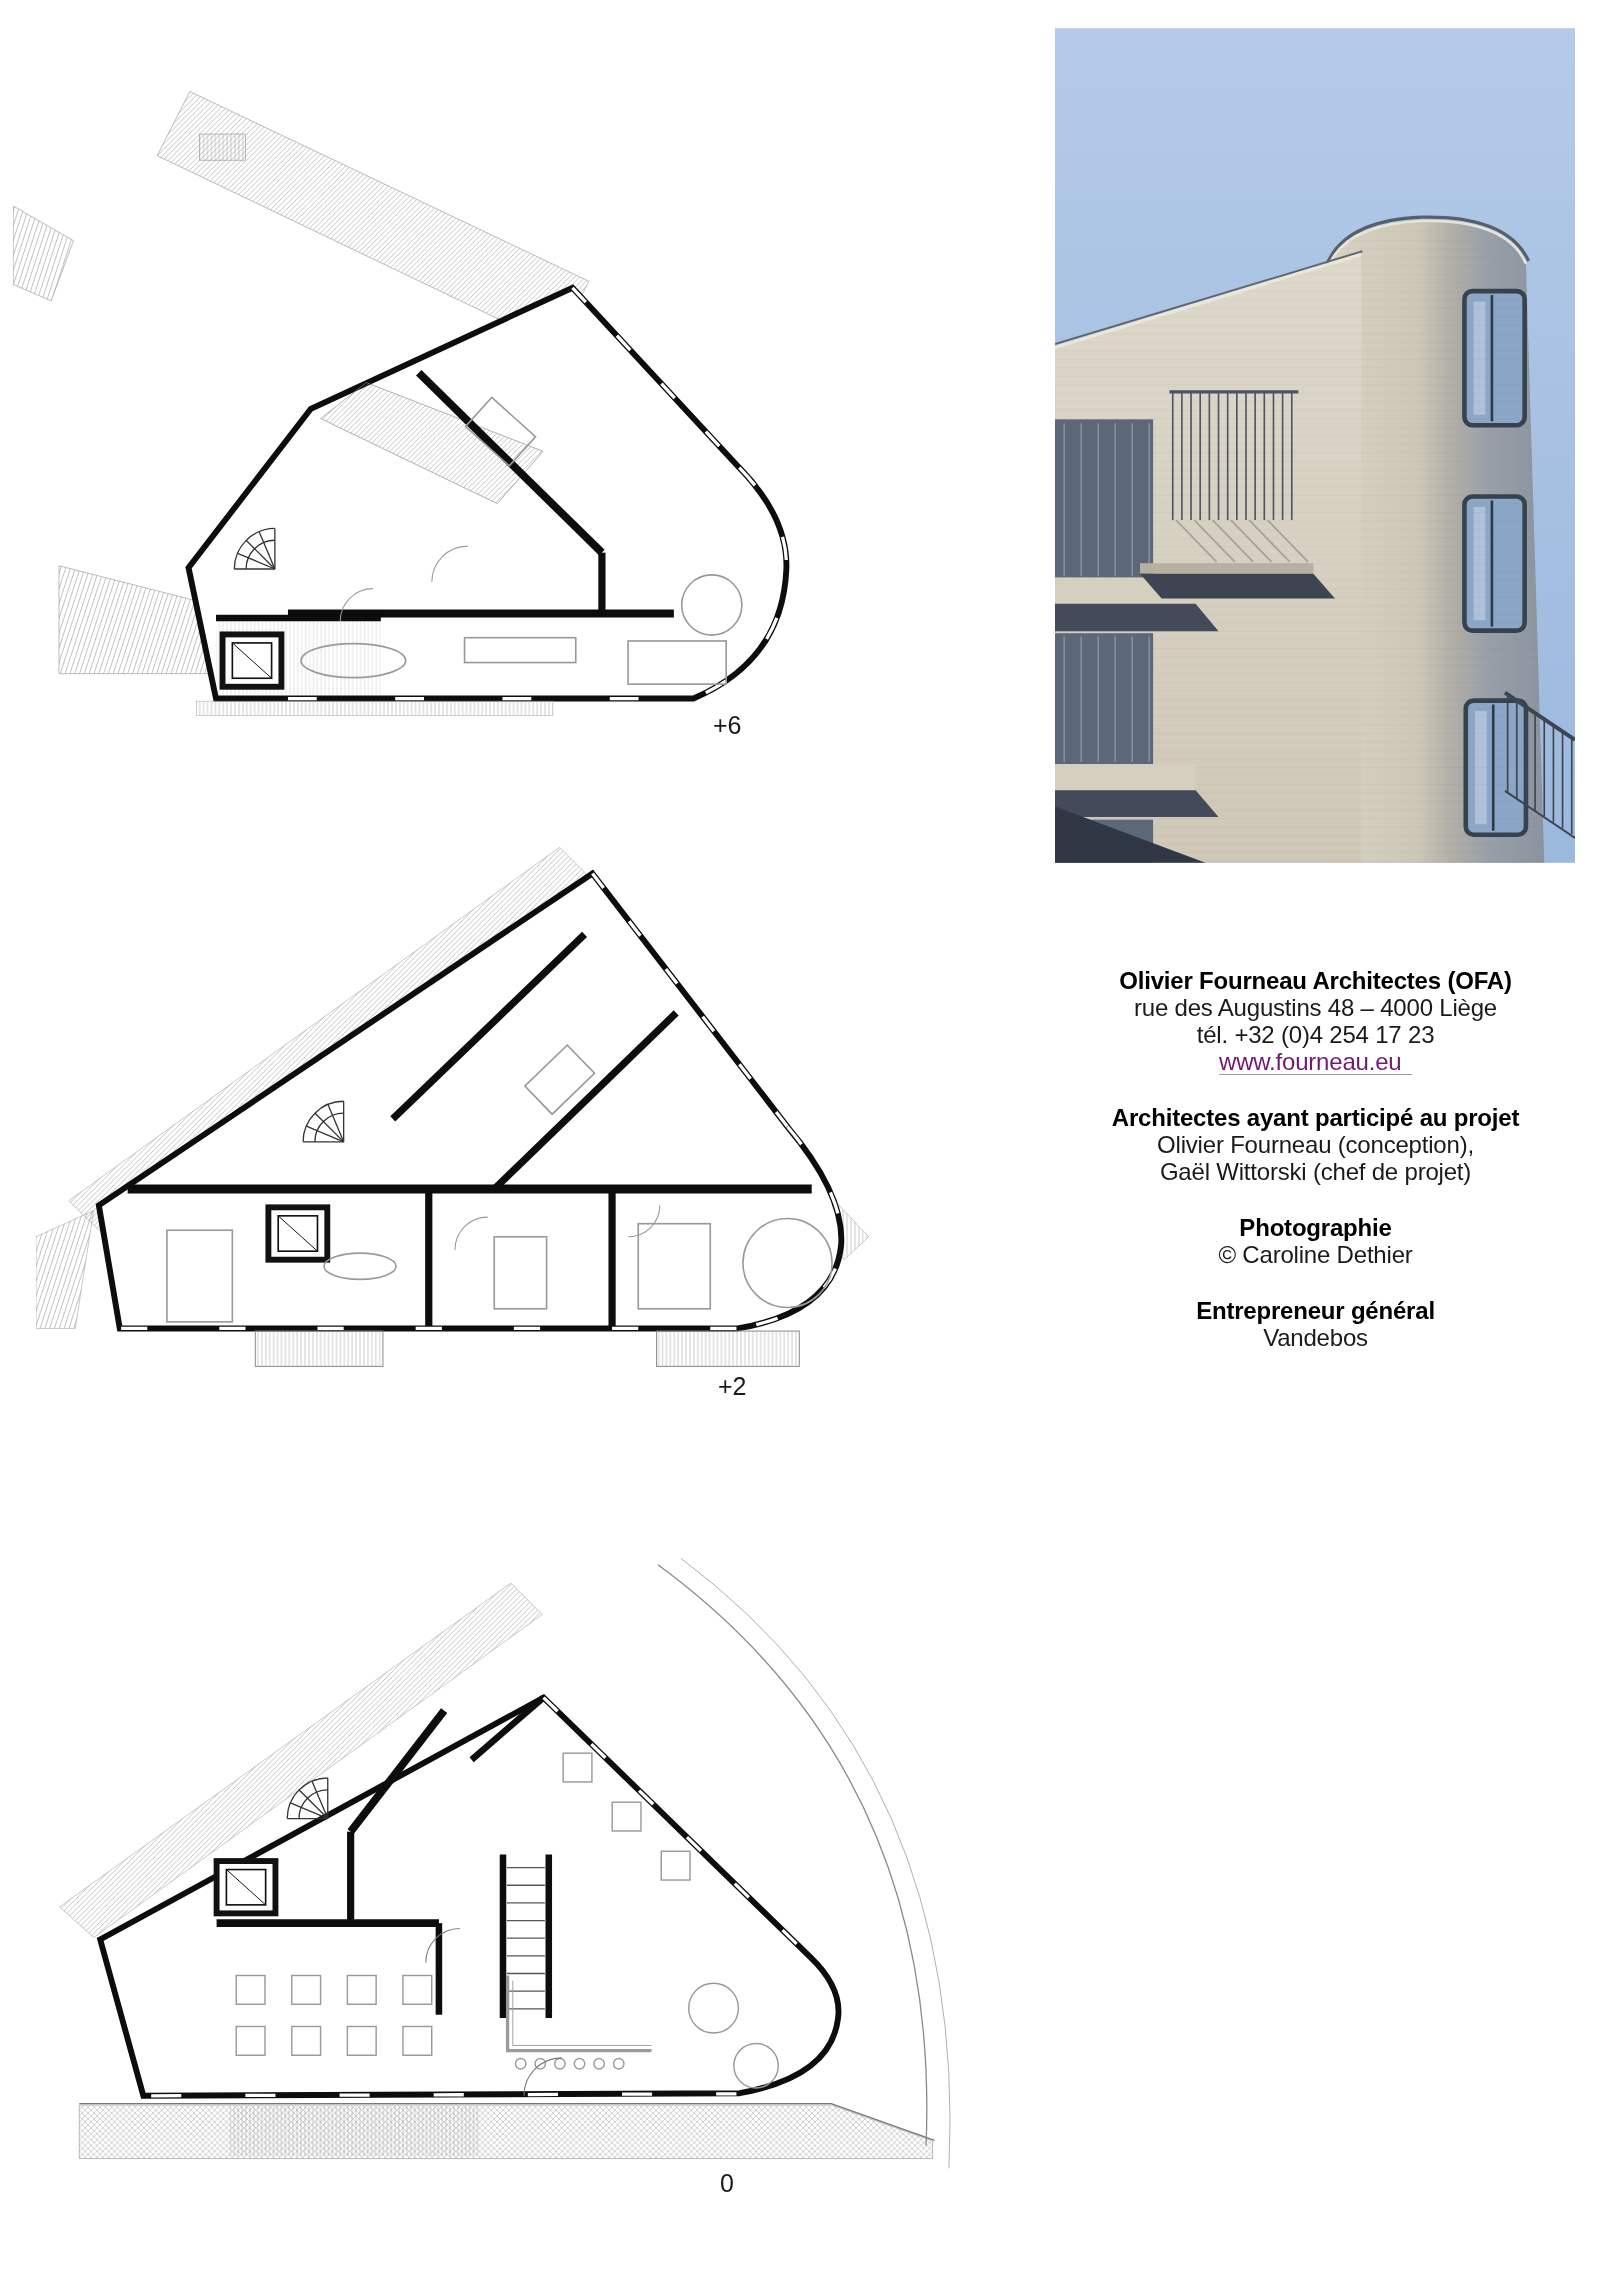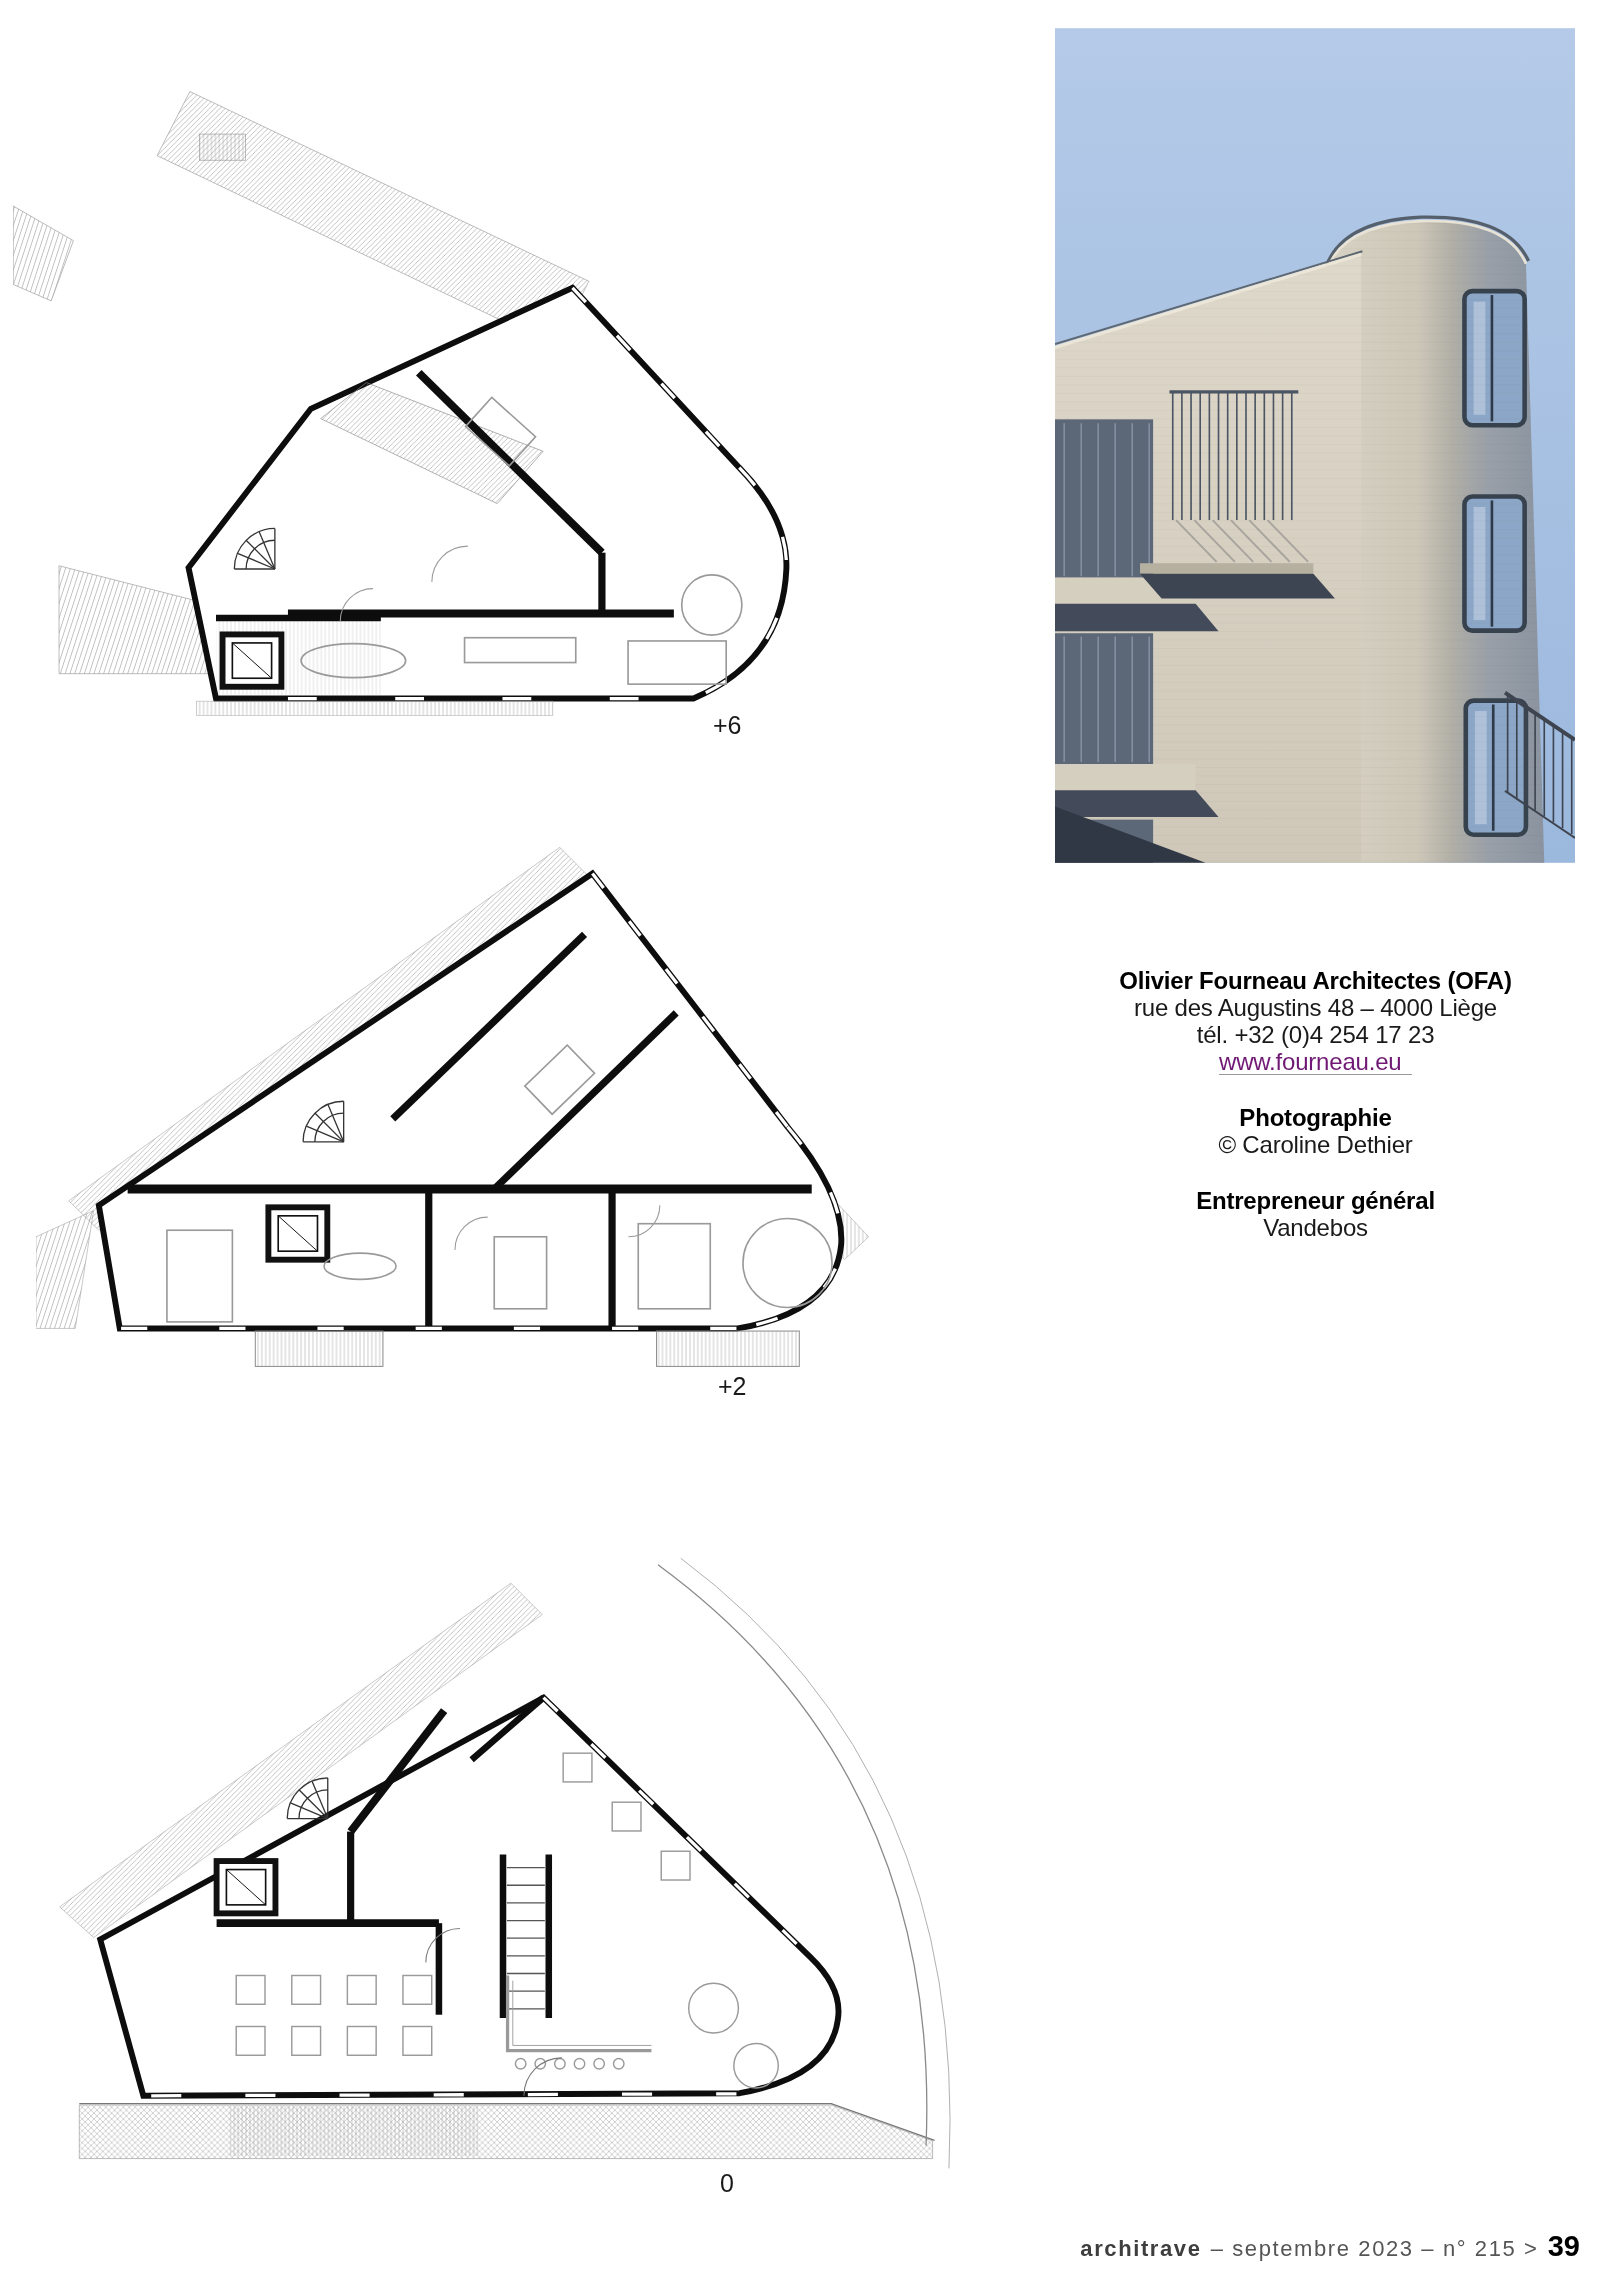--- a/index.html
+++ b/index.html
@@ -348,29 +348,29 @@
   </figure>
 
   <div class="info">
     <div class="section">
       <h3>Olivier Fourneau Architectes (OFA)</h3>
       <div class="line">rue des Augustins 48 – 4000 Liège</div>
       <div class="line">tél. +32 (0)4 254 17 23</div>
       <div class="line"><a href="#">www.fourneau.eu</a></div>
     </div>
     <div class="section">
+      <h3>Architectes ayant participé au projet</h3>
+      <div class="line">Olivier Fourneau (conception),</div>
+      <div class="line">Gaël Wittorski (chef de projet)</div>
+    </div>
+    <div class="section">
       <h3>Photographie</h3>
       <div class="line">© Caroline Dethier</div>
     </div>
     <div class="section">
       <h3>Entrepreneur général</h3>
       <div class="line">Vandebos</div>
     </div>
   </div>
 
-  <div class="footer">
-    <span class="brand">architrave</span>
-    <span class="mid">– septembre 2023 – n° 215 &gt;</span>
-    <span class="pagenum">39</span>
-  </div>
 
 </div>
 
 
 </body></html>

